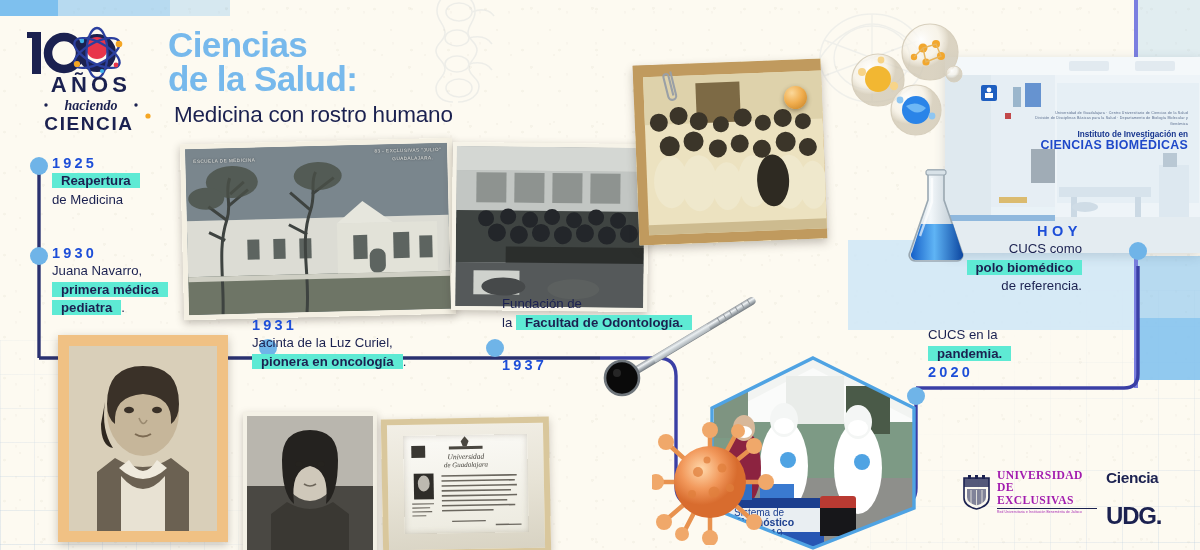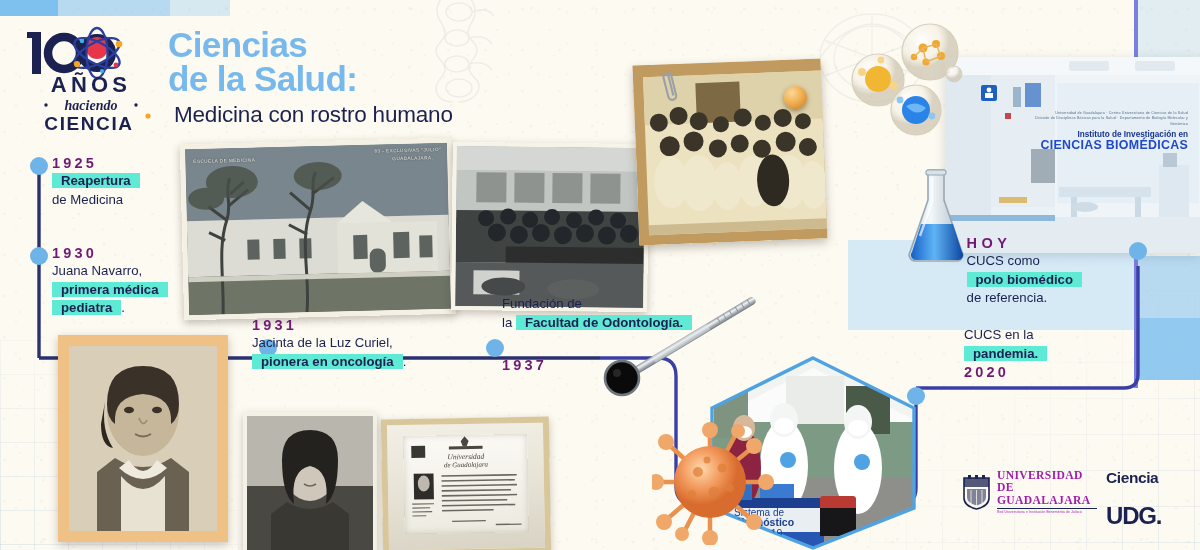--- a/index.html
+++ b/index.html
@@ -77,32 +77,32 @@
   .t-sub{
     font-size:22.5px;color:#1b2150;margin:7px 0 0 6px;letter-spacing:-.2px;
   }
 
   
   .tl-svg{position:absolute;inset:0;width:1200px;height:550px;z-index:8;pointer-events:none;}
 
   
   .entry{position:absolute;z-index:12;color:#1b2150;}
   .yr{
-    color:#701a75;font-weight:bold;font-size:14.5px;letter-spacing:3.2px;
+    color:#1d4ed8;font-weight:bold;font-size:14.5px;letter-spacing:3.2px;
     line-height:1.1;
   }
   .ln{font-size:13.2px;line-height:1.42;white-space:nowrap;}
   .hl{background:#5eead4;font-weight:bold;padding:0 9px;}
 
   .e1925{left:52px;top:156px;}
   .e1930{left:52px;top:246px;}
   .e1931{left:252px;top:318px;}
   .e1937{left:478px;top:295px;margin-left:24px;}
-  .e2020{left:964px;top:326px;text-align:left;}
-  .ehoy{right:118px;top:236px;}
+  .e2020{left:928px;top:326px;text-align:left;}
+  .ehoy{right:118px;top:224px;text-align:right;}
   .ehoy .yr{letter-spacing:4.5px;}
 
   
   .ph{position:absolute;overflow:hidden;z-index:9;
       background-repeat:no-repeat;background-size:cover;background-position:center;}
   .ph .cap{position:absolute;color:#e8e8e4;font-size:4.6px;letter-spacing:.5px;
            text-shadow:0 0 2px rgba(0,0,0,.6);white-space:nowrap;}
 
   
   .ph-school{
@@ -731,21 +731,21 @@
         <rect x="20" y="0" width="3" height="4"></rect>
       </g>
       <g stroke="#f5f2e8" stroke-width=".8">
         <line x1="9" y1="15" x2="9" y2="29"></line>
           <line x1="14.5" y1="15" x2="14.5" y2="31"></line>
         <line x1="20" y1="15" x2="20" y2="29"></line>
       </g>
     </svg>
     <div class="udg-words">
       <div class="w1">UNIVERSIDAD DE</div>
-      <div class="w2">GUADALAJARA</div>
+      <div class="w2">EXCLUSIVAS</div>
       <div class="w3">Red Universitaria e Institución Benemérita de Jalisco</div>
     </div>
   </div>
 
   <div class="ciencia-udg">
     <div class="c1">Ciencia</div>
     <div class="c2">UDG.</div>
   </div>
 
   <div class="paper-texture"></div>

